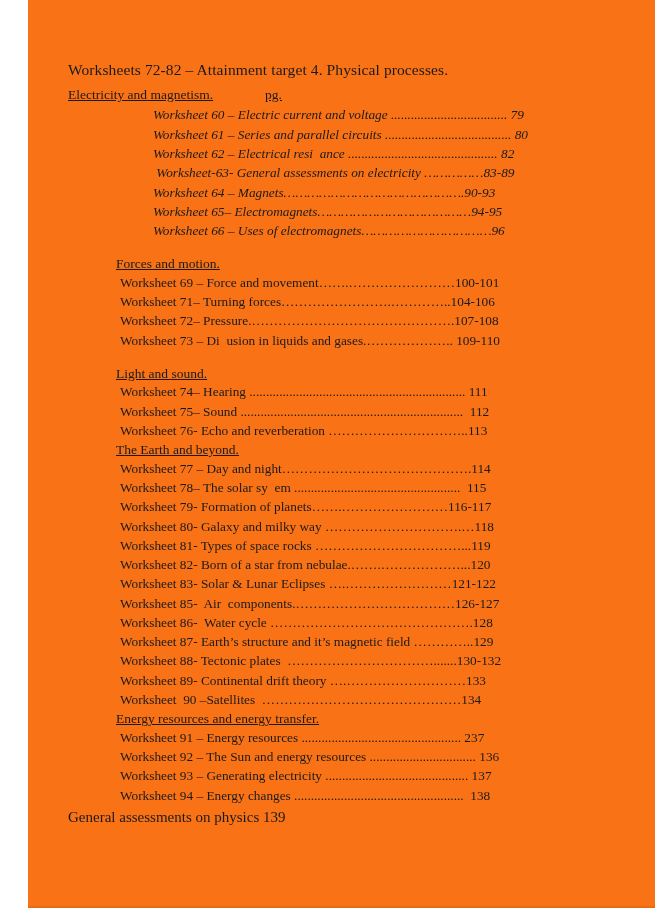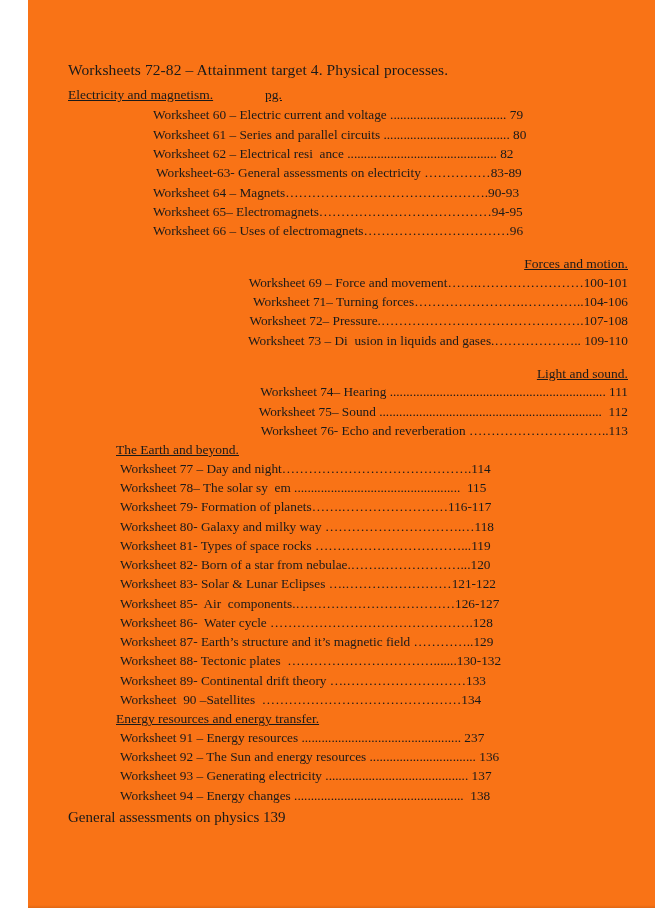--- a/index.html
+++ b/index.html
@@ -51,30 +51,29 @@
     text-decoration: underline;
     display: inline-block;
     margin-left: 52px;
     font-size: 13.5px;
   }
   .section {
     margin: 0;
   }
   .section.gap {
     margin-top: 14px;
-    text-align: right;
   }
   .entry {
     font-size: 13.3px;
     line-height: 1.45;
     white-space: pre;
     margin: 0;
     padding: 0;
   }
-  .indent-1 { padding-left: 85px; }
+  .indent-1 { padding-left: 85px; font-style: italic; }
   .indent-2 { padding-left: 52px; }
   .section-sub {
     padding-left: 48px;
   }
   .section-sub .section-head {
     font-size: 13.5px;
   }
   .closing {
     font-size: 15px;
     line-height: 1.4;

